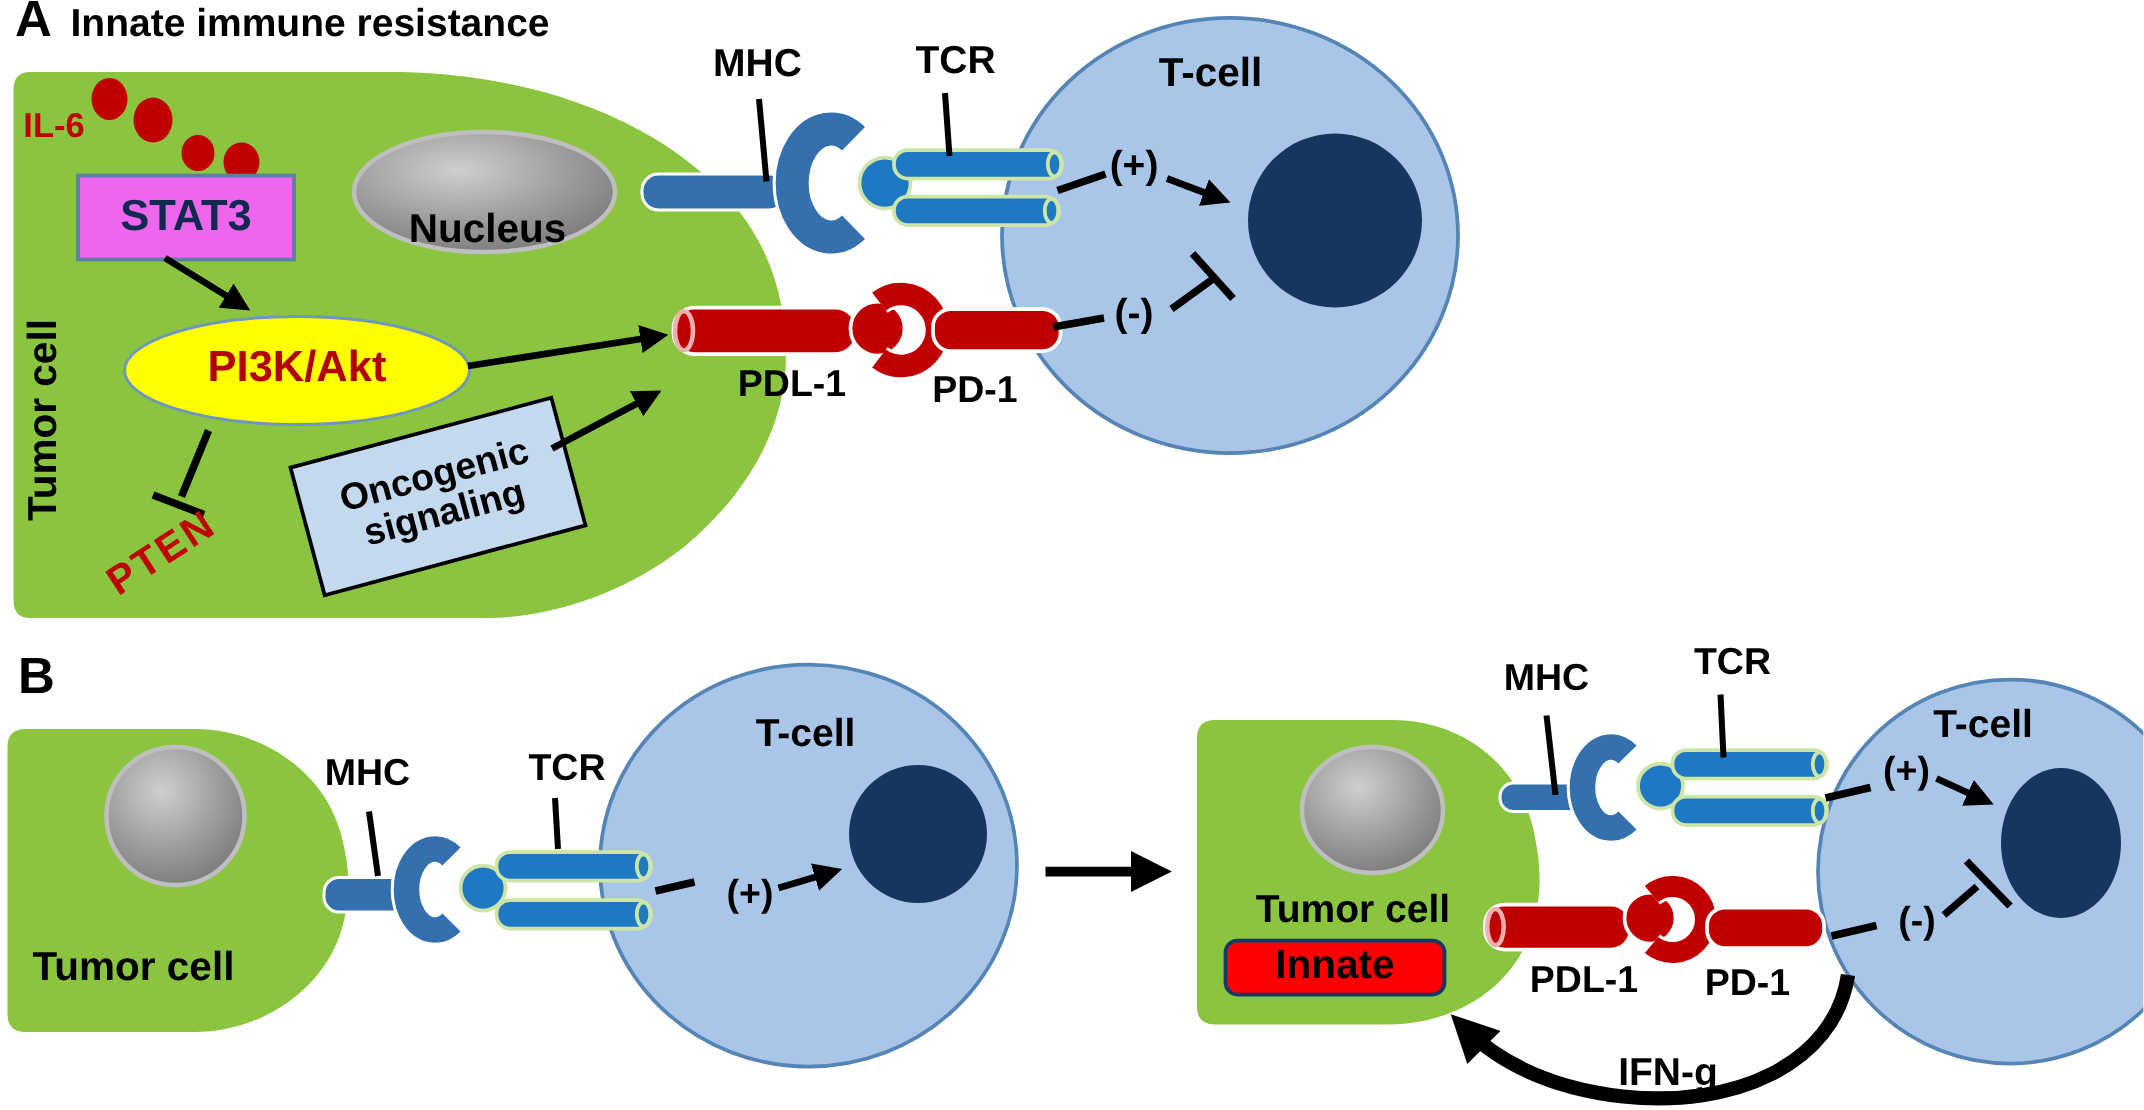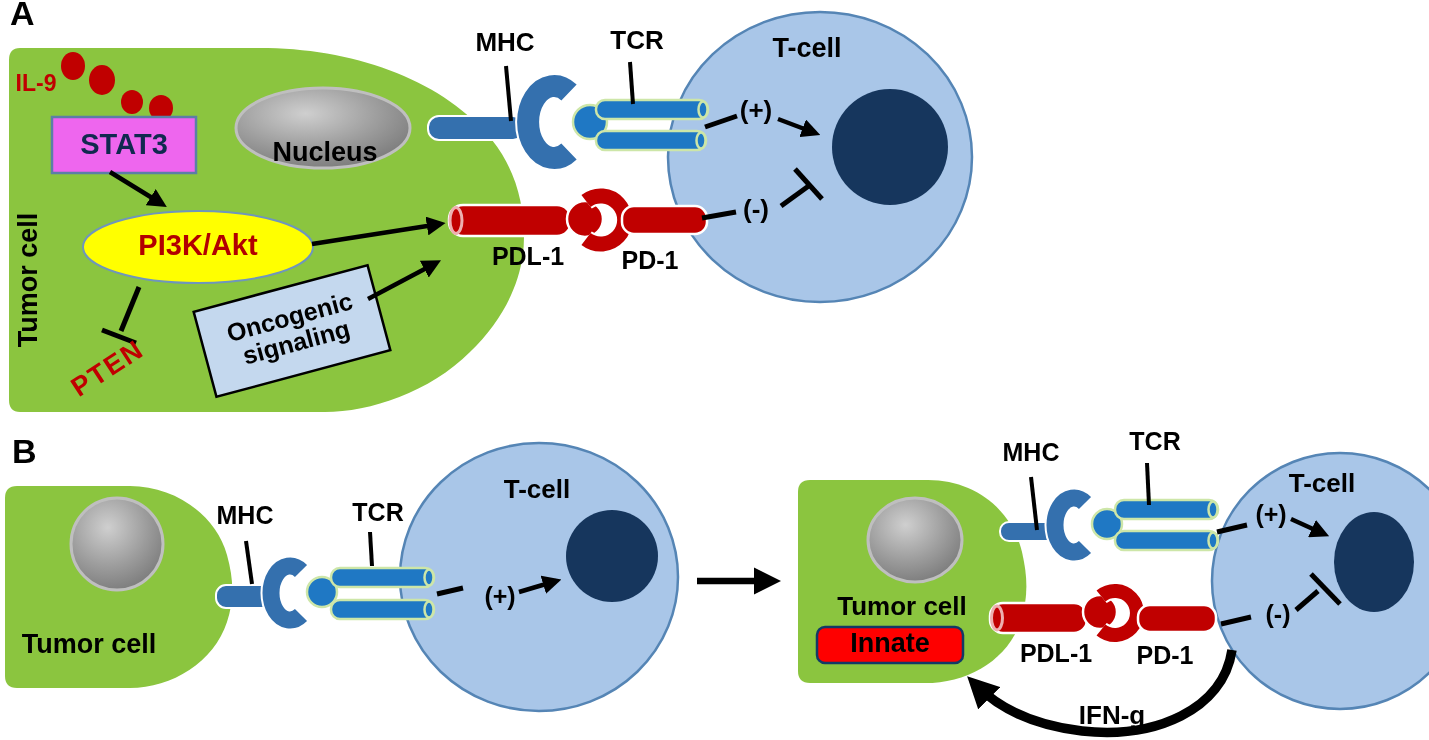--- a/index.html
+++ b/index.html
@@ -179,23 +179,24 @@
   <line class="dash" x1="1221" y1="624" x2="1251" y2="617"></line>
   <g>
     <line class="tbar" x1="1296" y1="610" x2="1318" y2="591"></line>
     <line class="tbar" x1="1311" y1="574" x2="1340" y2="604"></line>
   </g>
   <line class="pointer" x1="1031" y1="477" x2="1037" y2="530"></line>
   <line class="pointer" x1="1147" y1="463" x2="1149" y2="505"></line>
 </svg>
 
 <div class="lbl corner" style="left:10px;top:-4px;font-size:34px;">A</div>
+<div class="lbl corner" style="left:47px;top:2px;font-size:26px;">Innate immune resistance</div>
 
 <div class="lbl" style="left:29px;top:280px;font-size:27px;transform:translate(-50%,-50%) rotate(-90deg);">Tumor cell</div>
-<div class="lbl" style="left:36px;top:84px;font-size:23px;color:var(--label-dark-red);">IL-9</div>
+<div class="lbl" style="left:36px;top:84px;font-size:23px;color:var(--label-dark-red);">IL-6</div>
 <div class="lbl" style="left:124px;top:145px;font-size:29px;color:var(--stat3-text-navy);">STAT3</div>
 <div class="lbl" style="left:198px;top:246px;font-size:29px;color:#B20000;">PI3K/Akt</div>
 <div class="lbl" style="left:108px;top:369px;font-size:27px;color:var(--label-dark-red);transform:translate(-50%,-50%) rotate(-33deg);letter-spacing:2px;">PTEN</div>
 <div class="lbl" style="left:293px;top:330px;font-size:25px;transform:translate(-50%,-50%) rotate(-15deg);">
   <div>Oncogenic</div>
   <div>signaling</div>
 </div>
 <div class="lbl" style="left:325px;top:127px;font-size:27px;margin-top:26px;">Nucleus</div>
 <div class="lbl" style="left:505px;top:42px;font-size:26px;">MHC</div>
 <div class="lbl" style="left:637px;top:40px;font-size:26px;">TCR</div>

